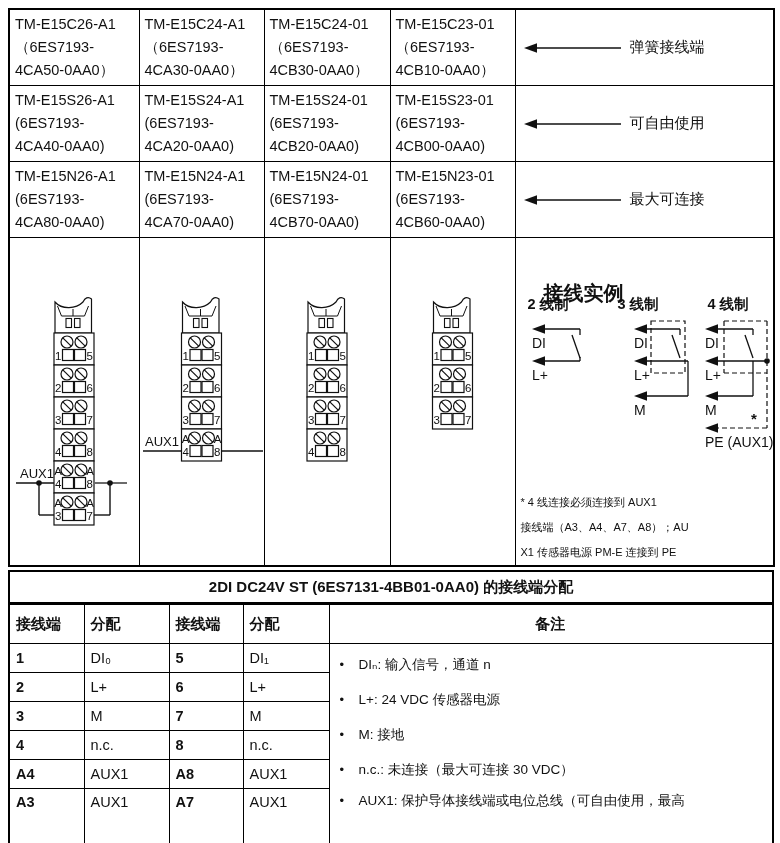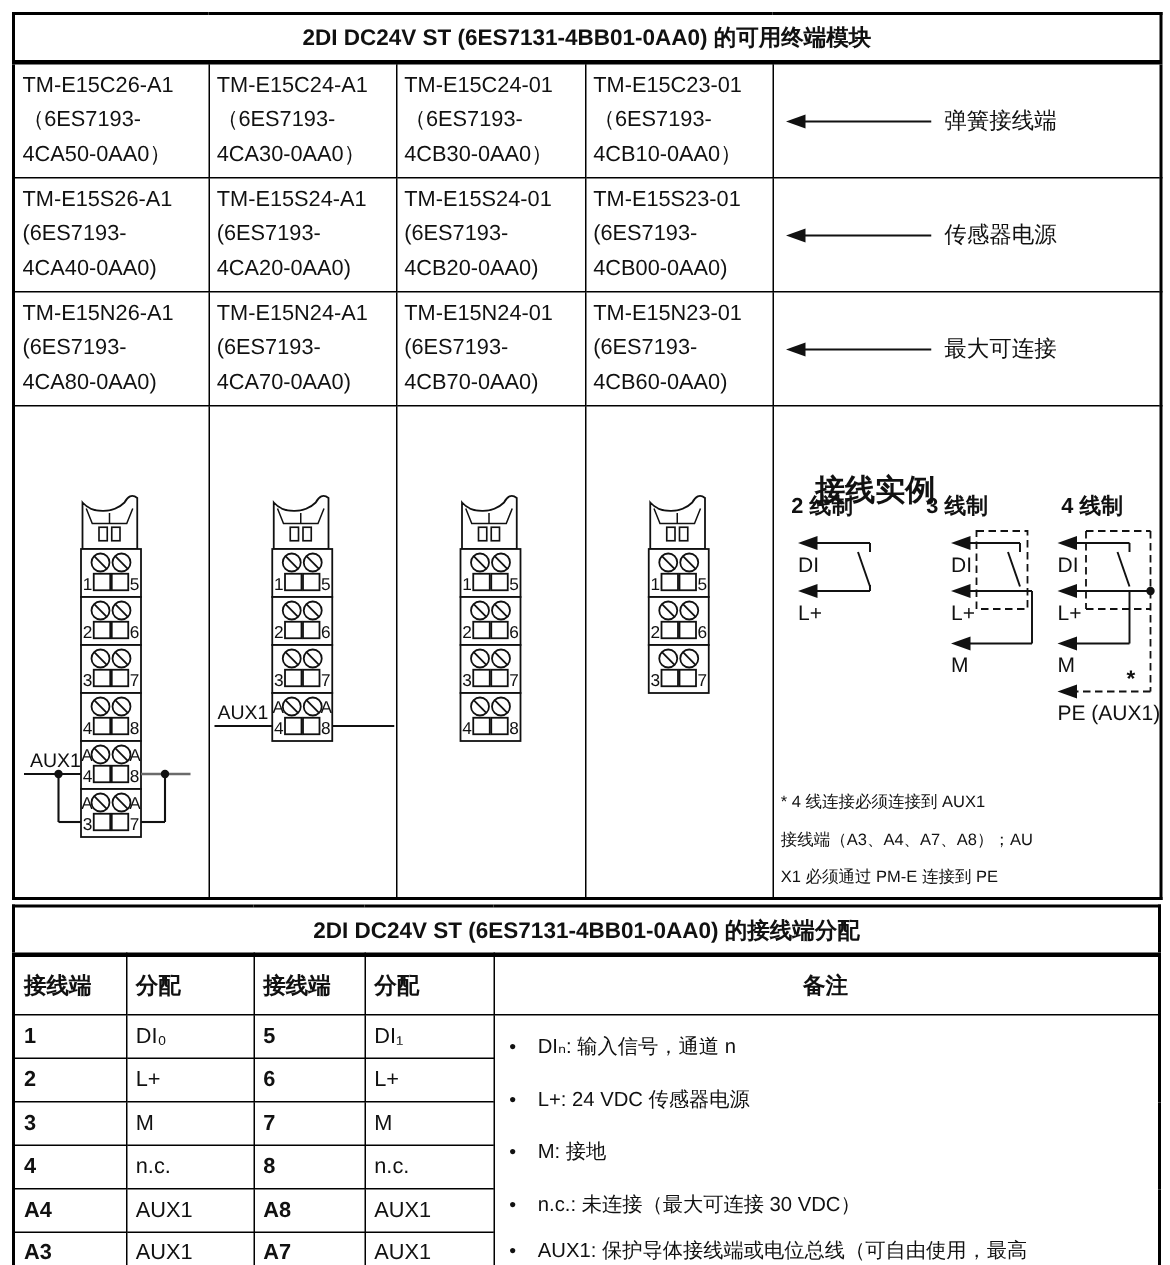--- a/index.html
+++ b/index.html
@@ -43,23 +43,20 @@
 
   <table class="t1">
     <colgroup>
         <col style="width:130px">
         <col style="width:125px">
         <col style="width:126px">
         <col style="width:125px">
         <col style="width:258px">
       </colgroup>
     <tbody>
-        <tr>
-      <td class="title-cell" colspan="5">2DI DC24V ST (6ES7131-4BB01-0AA0) 的可用终端模块</td>
-    </tr>
     <tr>
       <td class="pn-cell">
         <div>TM-E15C26-A1</div>
         <div>（6ES7193-</div>
         <div>4CA50-0AA0）</div>
       </td>
       <td class="pn-cell">
         <div>TM-E15C24-A1</div>
         <div>（6ES7193-</div>
         <div>4CA30-0AA0）</div>
@@ -104,21 +101,21 @@
         <div>TM-E15S23-01</div>
         <div>(6ES7193-</div>
         <div>4CB00-0AA0)</div>
       </td>
       <td class="arrow-cell">
         <div class="arrow-wrap">
           <svg width="98" height="12">
             <polygon points="1,6 14,1.3 14,10.7" fill="#111"></polygon>
             <line x1="10" y1="6" x2="98" y2="6" stroke="#111" stroke-width="1.4"></line>
           </svg>
-          <span>传感器电源</span>
+          <span>可自由使用</span>
         </div>
       </td>
     </tr>
     <tr>
       <td class="pn-cell">
         <div>TM-E15N26-A1</div>
         <div>(6ES7193-</div>
         <div>4CA80-0AA0)</div>
       </td>
       <td class="pn-cell">
@@ -401,21 +398,21 @@
                 <polygon points="189,190 202,185.3 202,194.7" fill="#111"></polygon>
                 <text x="238" y="186" font-size="15" text-anchor="middle" fill="#111" font-family="&quot;Liberation Sans&quot;,&quot;DejaVu Sans&quot;,sans-serif" font-weight="bold">*</text>
                 <text x="189" y="110" font-size="14" text-anchor="start" fill="#111" font-family="&quot;Liberation Sans&quot;,&quot;DejaVu Sans&quot;,sans-serif" font-weight="normal">DI</text>
                 <text x="189" y="142" font-size="14" text-anchor="start" fill="#111" font-family="&quot;Liberation Sans&quot;,&quot;DejaVu Sans&quot;,sans-serif" font-weight="normal">L+</text>
                 <text x="189" y="177" font-size="14" text-anchor="start" fill="#111" font-family="&quot;Liberation Sans&quot;,&quot;DejaVu Sans&quot;,sans-serif" font-weight="normal">M</text>
                 <text x="189" y="209" font-size="14" text-anchor="start" fill="#111" font-family="&quot;Liberation Sans&quot;,&quot;DejaVu Sans&quot;,sans-serif" font-weight="normal">PE (AUX1)</text>
               </svg>
           <div class="wnote">
             <div>* 4 线连接必须连接到 AUX1</div>
             <div>接线端（A3、A4、A7、A8）；AU</div>
-            <div>X1 必须通过 PM-E 连接到 PE</div>
+            <div>X1 传感器电源 PM-E 连接到 PE</div>
           </div>
         </div>
       </td>
     </tr>
   </tbody>
     </table>
 
   <table class="t2">
     <colgroup>
         <col style="width:75px">

